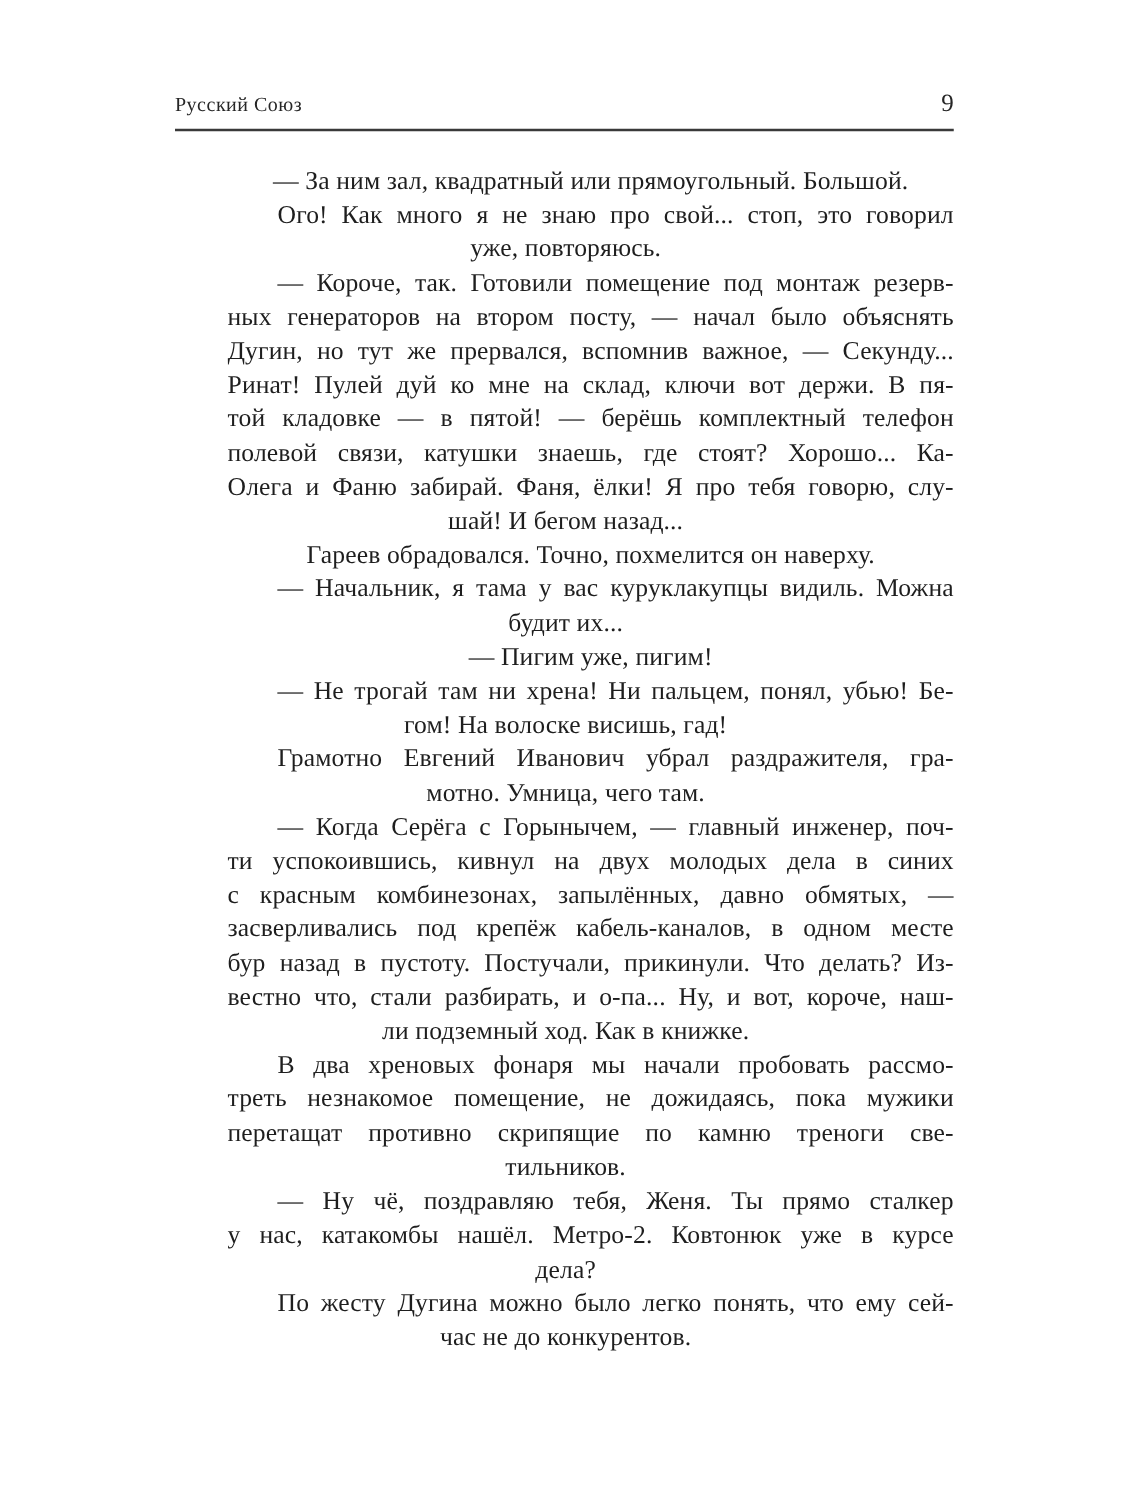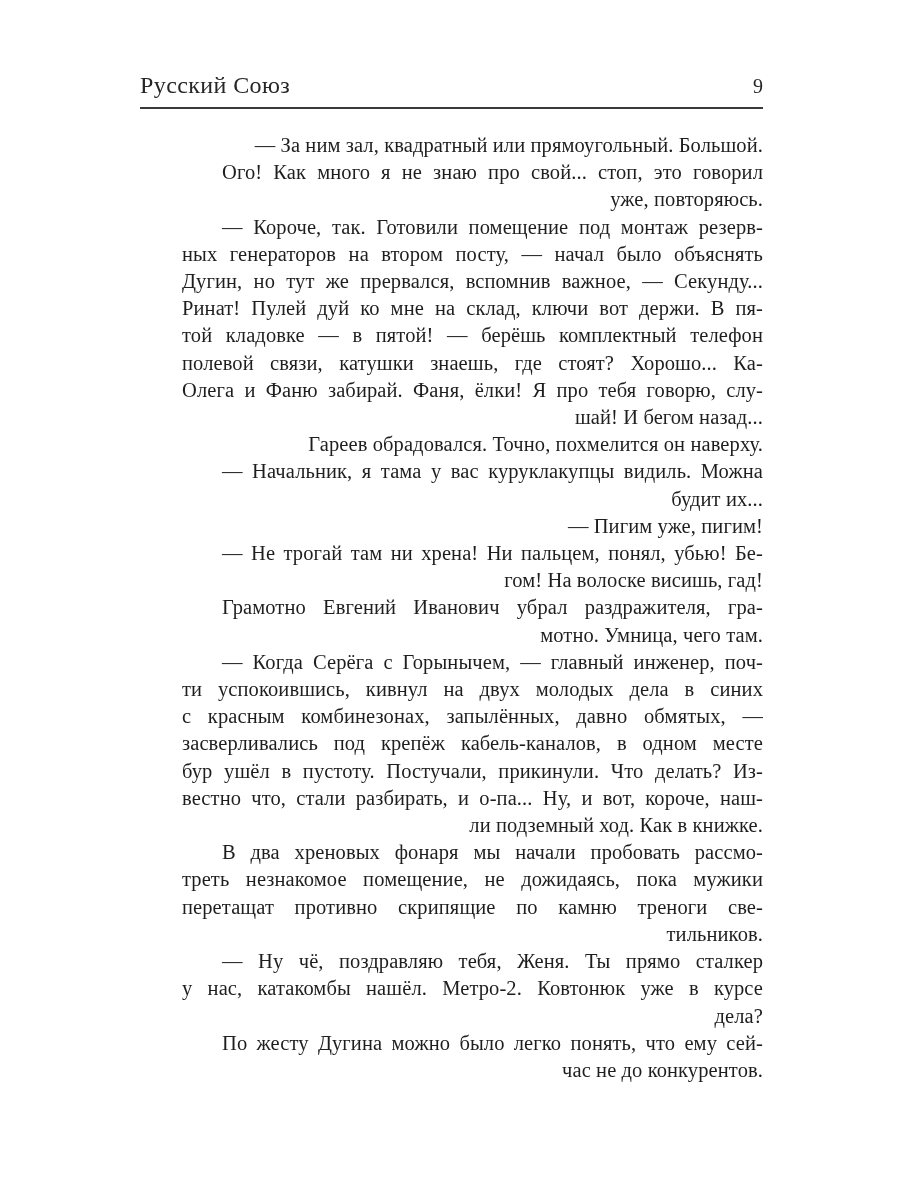--- a/index.html
+++ b/index.html
@@ -19,40 +19,40 @@
     left: 140px;
     top: 72px;
     width: 623px;
     display: flex;
     justify-content: space-between;
     align-items: baseline;
     border-bottom: 2px solid var(--rule-color, #3a3a3a);
     padding-bottom: 8px;
   }
   .header-title {
-    font-size: 24px;
+    font-size: 16px;
     letter-spacing: 0.4px;
     color: var(--header-color, #262626);
   }
   .page-number {
     font-size: 20px;
     color: var(--header-color, #262626);
   }
   .body-text {
     position: absolute;
     left: 142px;
     top: 132px;
     width: 621px;
     font-size: 20.5px;
     line-height: 27.2px;
     letter-spacing: 0.1px;
   }
   .paragraph {  }
   .line {
-    text-align: right;
+    text-align: center;
     white-space: normal;
     overflow: hidden;
   }
   .line.fill {
     text-align: justify;
     text-align-last: justify;
     margin-left: 40px;
   }
   .line.indent {
     text-indent: 40px;
@@ -100,21 +100,21 @@
       </div>
       <div class="paragraph">
         <div class="line indent fill">Грамотно Евгений Иванович убрал раздражителя, гра-</div>
         <div class="line">мотно. Умница, чего там.</div>
       </div>
       <div class="paragraph">
         <div class="line indent fill">— Когда Серёга с Горынычем, — главный инженер, поч-</div>
         <div class="line fill">ти успокоившись, кивнул на двух молодых дела в синих</div>
         <div class="line fill">с красным комбинезонах, запылённых, давно обмятых, —</div>
         <div class="line fill">засверливались под крепёж кабель-каналов, в одном месте</div>
-        <div class="line fill">бур ушёл в пустоту. Постучали, прикинули. Что делать? Из-</div>
+        <div class="line fill">бур назад в пустоту. Постучали, прикинули. Что делать? Из-</div>
         <div class="line fill">вестно что, стали разбирать, и о-па... Ну, и вот, короче, наш-</div>
         <div class="line">ли подземный ход. Как в книжке.</div>
       </div>
       <div class="paragraph">
         <div class="line indent fill">В два хреновых фонаря мы начали пробовать рассмо-</div>
         <div class="line fill">треть незнакомое помещение, не дожидаясь, пока мужики</div>
         <div class="line fill">перетащат противно скрипящие по камню треноги све-</div>
         <div class="line">тильников.</div>
       </div>
       <div class="paragraph">

